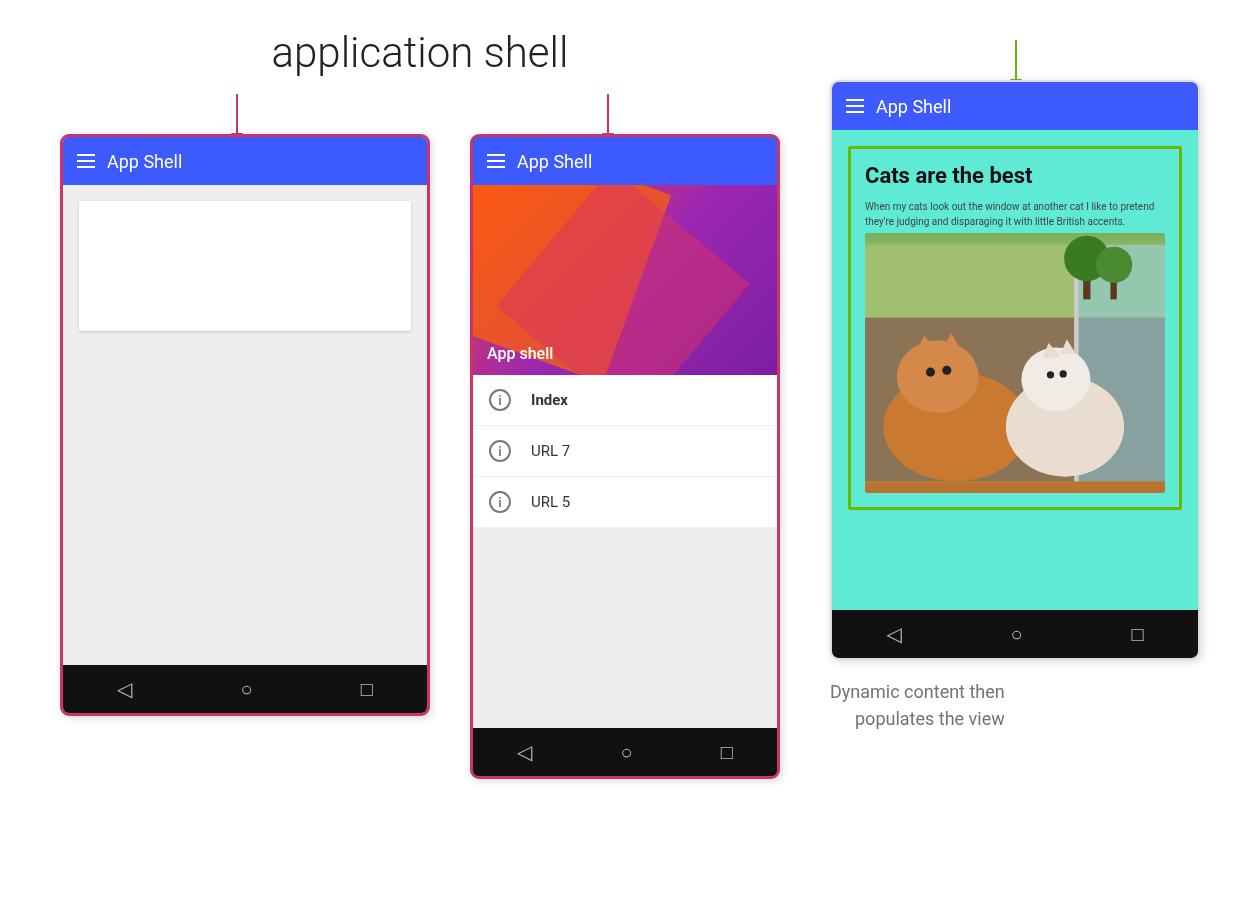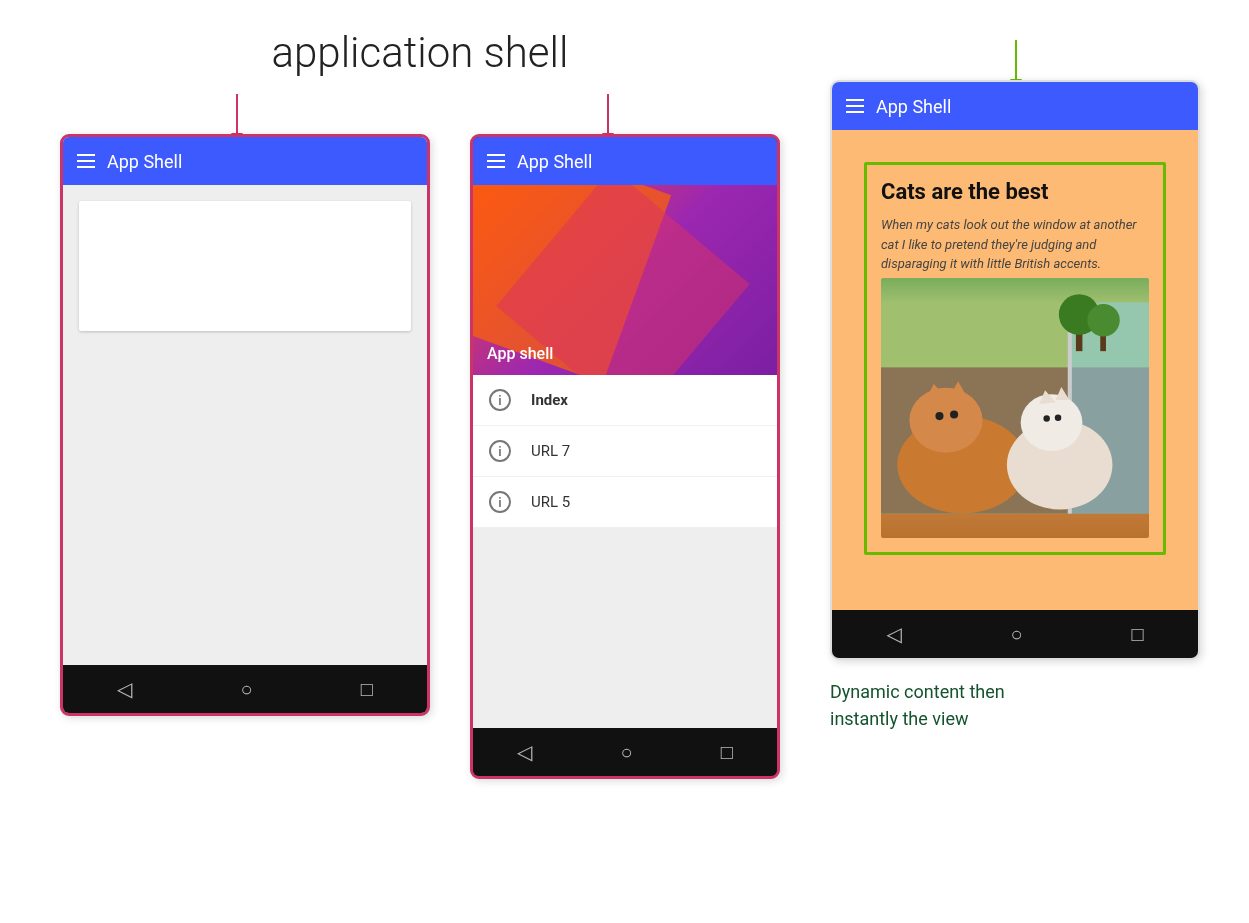--- a/index.html
+++ b/index.html
@@ -210,45 +210,44 @@
       flex-shrink: 0;
     }
 
     .menu-item-text {
       font-size: 15px;
       color: #333;
     }
 
     
     .right-phone-body {
-      background: #fdba74;
-      padding: 32px;
+      background: #5eead4;
+      padding: 16px;
       min-height: 480px;
     }
 
     .content-box {
       border: 3px solid #66bb00;
       padding: 14px;
       border-radius: 2px;
     }
 
     .article-title {
       font-size: 22px;
       font-weight: 700;
       color: #111;
       margin-bottom: 10px;
       line-height: 1.2;
     }
 
     .article-text {
-      font-size: 13px;
+      font-size: 10px;
       color: #444;
       line-height: 1.5;
       margin-bottom: 4px;
-      font-style: italic;
     }
 
     .cat-image {
       width: 100%;
       height: 260px;
       background: linear-gradient(
         to bottom,
         #7aad5c 0%, #a0c070 10%,
         #8b6f47 30%,
         #c47a3a 50%,
@@ -268,22 +267,22 @@
       margin-top: 18px;
       line-height: 1.5;
     }
 
     .caption-bold {
       font-weight: 700;
     }
 
     .caption-right {
       font-size: 18px;
-      color: #14532d;
-      text-align: left;
+      color: #737373;
+      text-align: right;
       margin-top: 18px;
       line-height: 1.5;
     }
 
     .v-line {
       position: absolute;
       width: 2px;
       height: 40px;
       bottom: 0;
       background: #cc3366;
@@ -459,18 +458,18 @@
       </div>
       <div class="phone-nav-bar">
         <span class="nav-icon">◁</span>
         <span class="nav-icon">○</span>
         <span class="nav-icon">□</span>
       </div>
     </div>
 
     <div class="caption-right">
       <span>Dynamic content then</span><br>
-      <span>instantly the view</span>
+      <span>populates the view</span>
     </div>
 
   </div>
 
 </div>
 
 </body></html>

